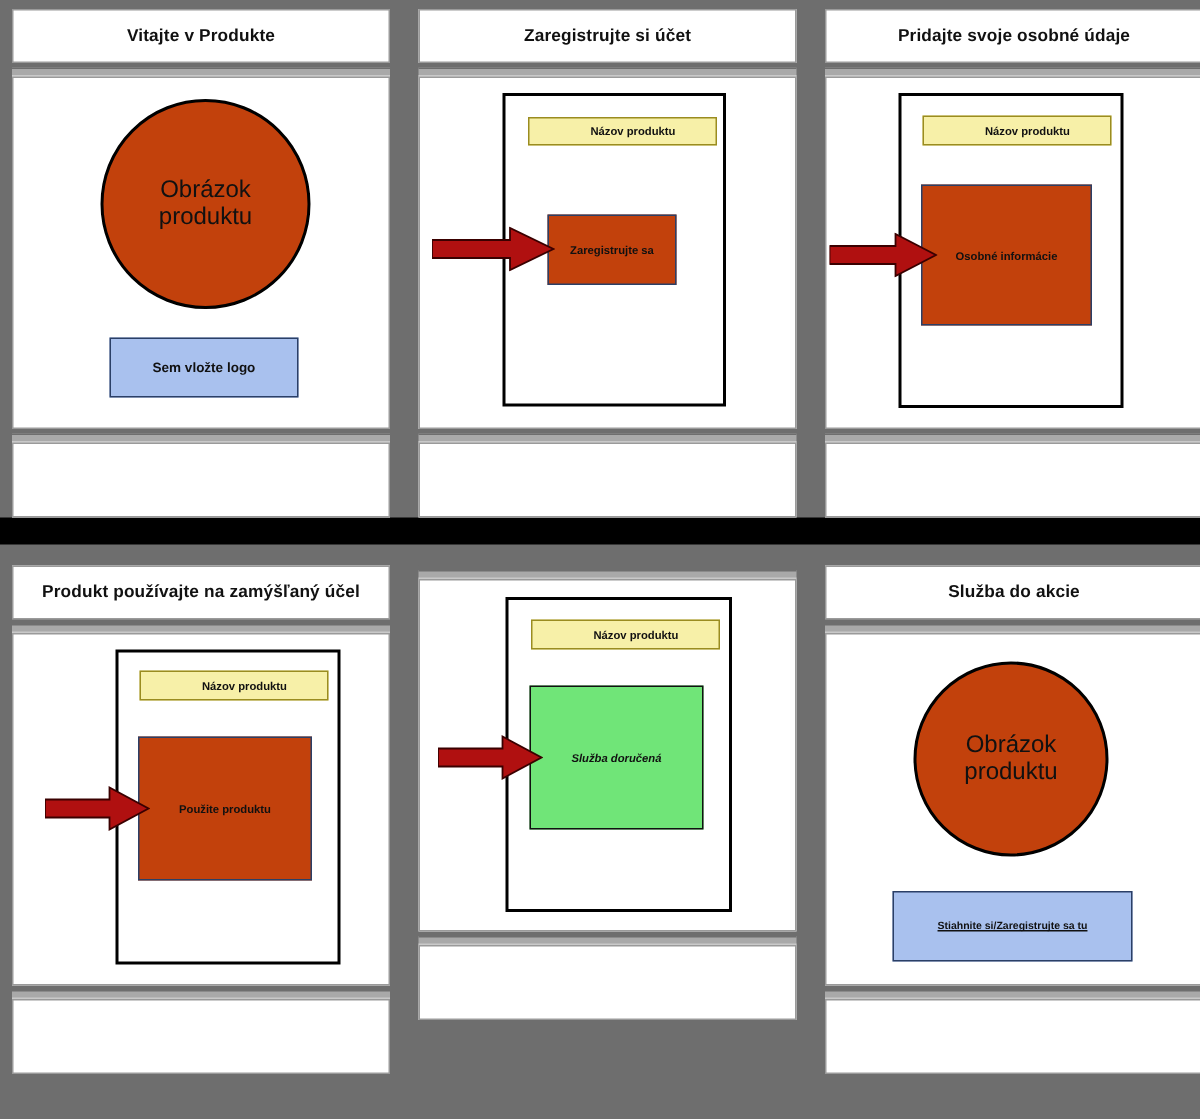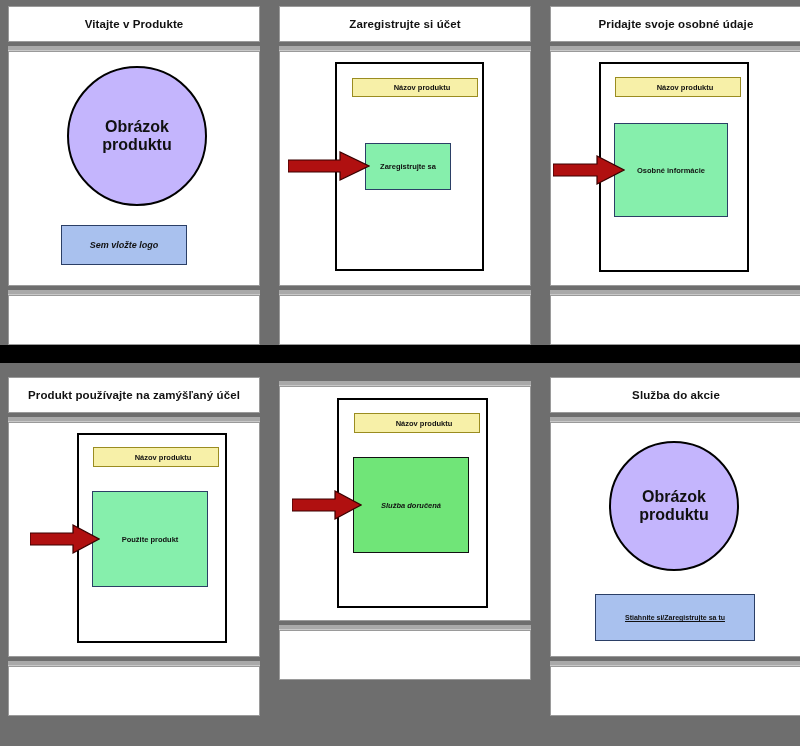--- a/index.html
+++ b/index.html
@@ -42,34 +42,34 @@
     position:absolute;background:#fff;border:2px solid #000;
   }
 
   .nazov{
     position:absolute;background:#F7F0A8;border:1px solid #9a8c20;
     display:flex;align-items:center;justify-content:center;
     font-size:7.5px;font-weight:bold;color:#111;text-align:center;padding-left:14px;
   }
 
   .bluebox{
-    position:absolute;background:#86efac;border:1px solid #2b3f66;
+    position:absolute;background:#c2410c;border:1px solid #2b3f66;
     display:flex;align-items:center;justify-content:center;
     font-size:7.5px;font-weight:bold;color:#111;
   }
   .greenbox{
     position:absolute;background:#70E578;border:1px solid #111;
     display:flex;align-items:center;justify-content:center;
     font-size:7.5px;font-weight:bold;color:#111;text-align:center;font-style:italic;
   }
 
   .circle{
-    position:absolute;background:#c4b5fd;border:2px solid #000;border-radius:50%;
-    display:flex;align-items:center;justify-content:center;
-    font-size:16px;font-weight:bold;color:#111;text-align:center;line-height:1.15;
+    position:absolute;background:#c2410c;border:2px solid #000;border-radius:50%;
+    display:flex;align-items:center;justify-content:center;
+    font-size:16px;font-weight:normal;color:#111;text-align:center;line-height:1.15;
   }
 
   .logobox{
     position:absolute;background:#A9C1EE;border:1px solid #2b3f66;
     display:flex;align-items:center;justify-content:center;
     font-size:9px;font-weight:bold;color:#111;text-align:center;
   }
   .ctabox{
     position:absolute;background:#A9C1EE;border:1px solid #2b3f66;
     display:flex;align-items:center;justify-content:center;
@@ -93,21 +93,21 @@
       </div>
       <div class="gapbar"></div>
       <div class="gapbar2"></div>
       <div class="contentcard">
         <div class="circle" style="left:58px;top:14px;width:136px;height:136px;">
           <div>
             <div>Obrázok</div>
             <div>produktu</div>
           </div>
         </div>
-        <div class="logobox" style="left:52px;top:173px;width:124px;height:38px;font-style:italic;">
+        <div class="logobox" style="left:64px;top:173px;width:124px;height:38px;">
           <span>Sem vložte logo</span>
         </div>
       </div>
       <div class="gapbar"></div>
       <div class="gapbar2"></div>
       <div class="captioncard"></div>
     </div>
 
     <div class="col">
       <div class="titlecard">
@@ -165,21 +165,21 @@
         <span>Produkt používajte na zamýšľaný účel</span>
       </div>
       <div class="gapbar"></div>
       <div class="gapbar2"></div>
       <div class="contentcard">
         <div class="sheet" style="left:68px;top:10px;width:146px;height:206px;"></div>
         <div class="nazov" style="left:84px;top:24px;width:110px;height:18px;">
           <span>Názov produktu</span>
         </div>
         <div class="bluebox" style="left:83px;top:68px;width:114px;height:94px;">
-          <span>Použite produkt</span>
+          <span>Použite produktu</span>
         </div>
         <svg class="arrow" style="left:21px;top:101px;" width="70" height="30" viewBox="0 0 70 30">
           <polygon points="0,9 43,9 43,1 69,15 43,29 43,21 0,21" fill="#B01010" stroke="#3a0000" stroke-width="1.2"></polygon>
         </svg>
       </div>
       <div class="gapbar"></div>
       <div class="gapbar2"></div>
       <div class="captioncard"></div>
     </div>
 

